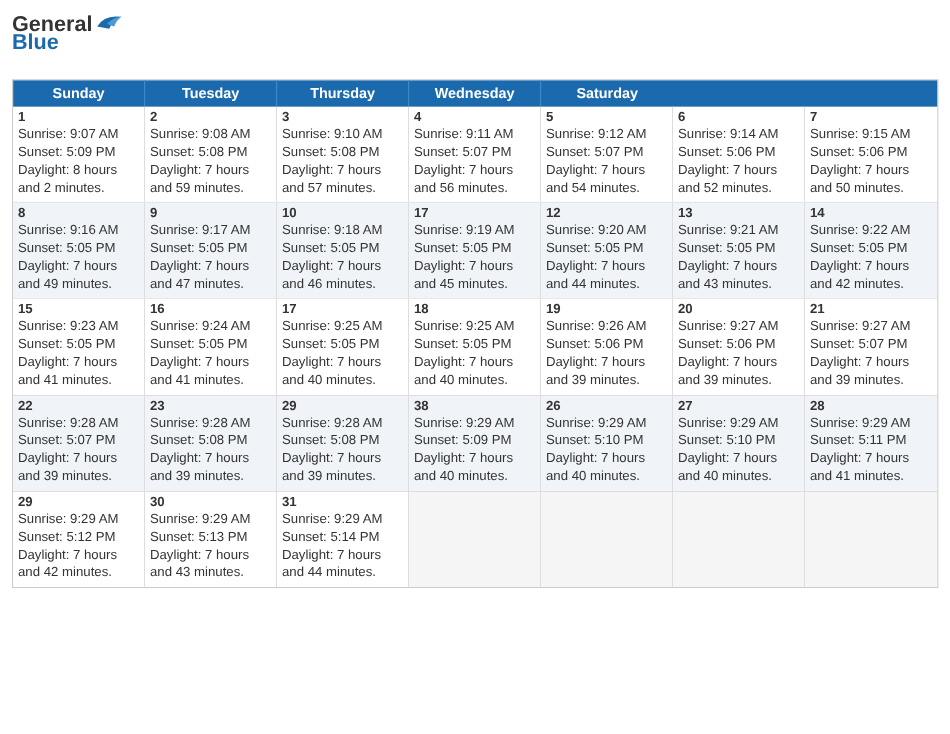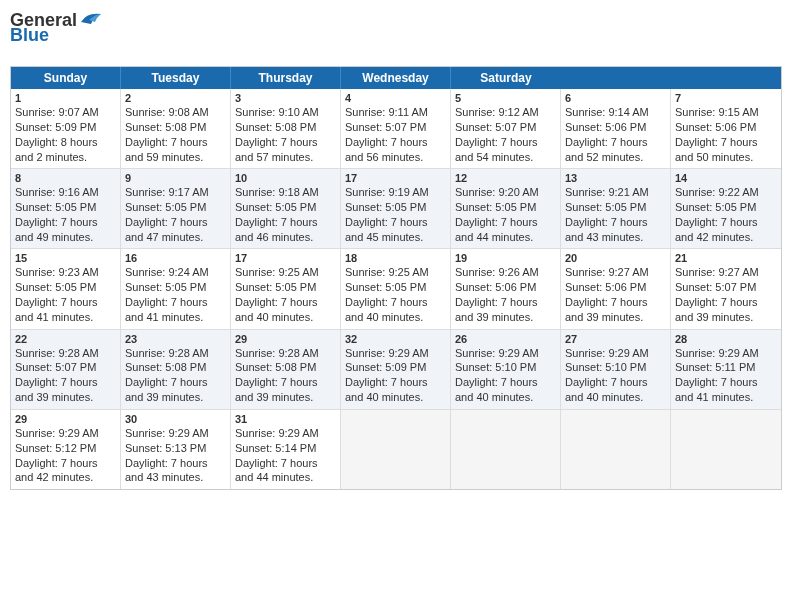--- a/index.html
+++ b/index.html
@@ -224,21 +224,21 @@
           </div>
           <div class="cal-cell alt-row">
             <span class="day-num">23</span>
             <div class="cell-text">Sunrise: 9:28 AM<br>Sunset: 5:08 PM<br>Daylight: 7 hours<br>and 39 minutes.</div>
           </div>
           <div class="cal-cell alt-row">
             <span class="day-num">29</span>
             <div class="cell-text">Sunrise: 9:28 AM<br>Sunset: 5:08 PM<br>Daylight: 7 hours<br>and 39 minutes.</div>
           </div>
           <div class="cal-cell alt-row">
-            <span class="day-num">32</span>
+            <span class="day-num">38</span>
             <div class="cell-text">Sunrise: 9:29 AM<br>Sunset: 5:09 PM<br>Daylight: 7 hours<br>and 40 minutes.</div>
           </div>
           <div class="cal-cell alt-row">
             <span class="day-num">26</span>
             <div class="cell-text">Sunrise: 9:29 AM<br>Sunset: 5:10 PM<br>Daylight: 7 hours<br>and 40 minutes.</div>
           </div>
           <div class="cal-cell alt-row">
             <span class="day-num">27</span>
             <div class="cell-text">Sunrise: 9:29 AM<br>Sunset: 5:10 PM<br>Daylight: 7 hours<br>and 40 minutes.</div>
           </div>

